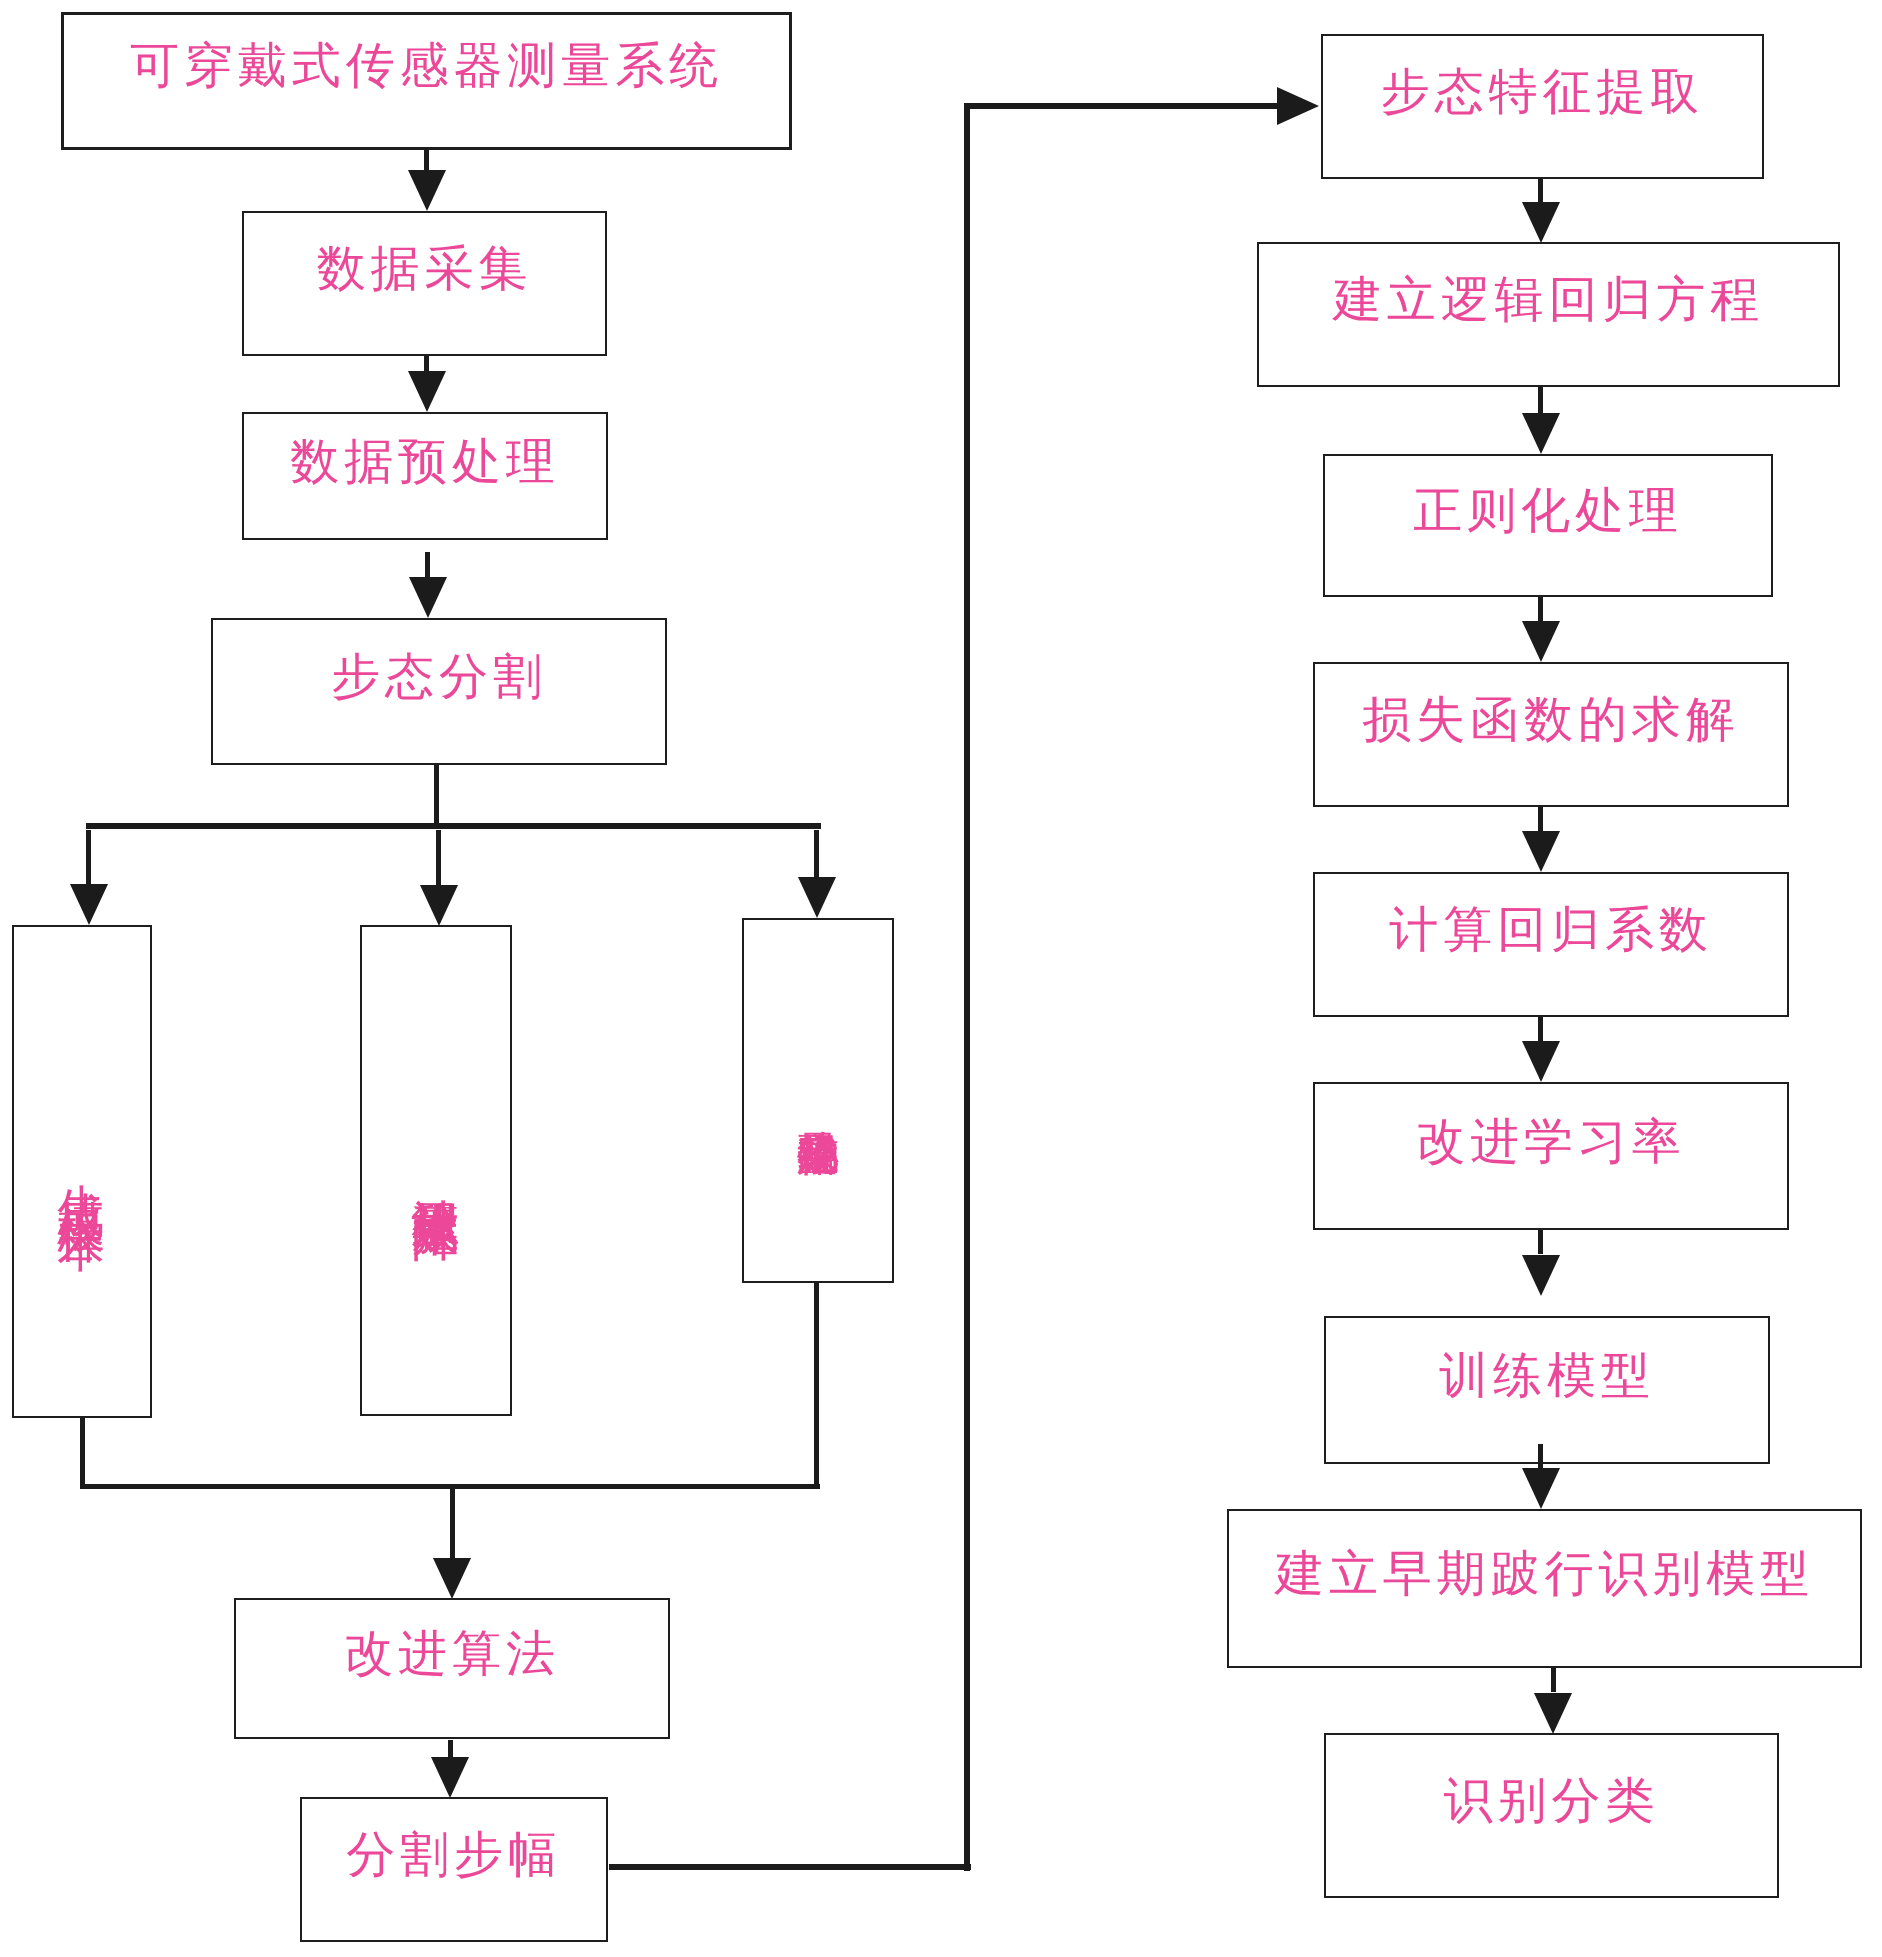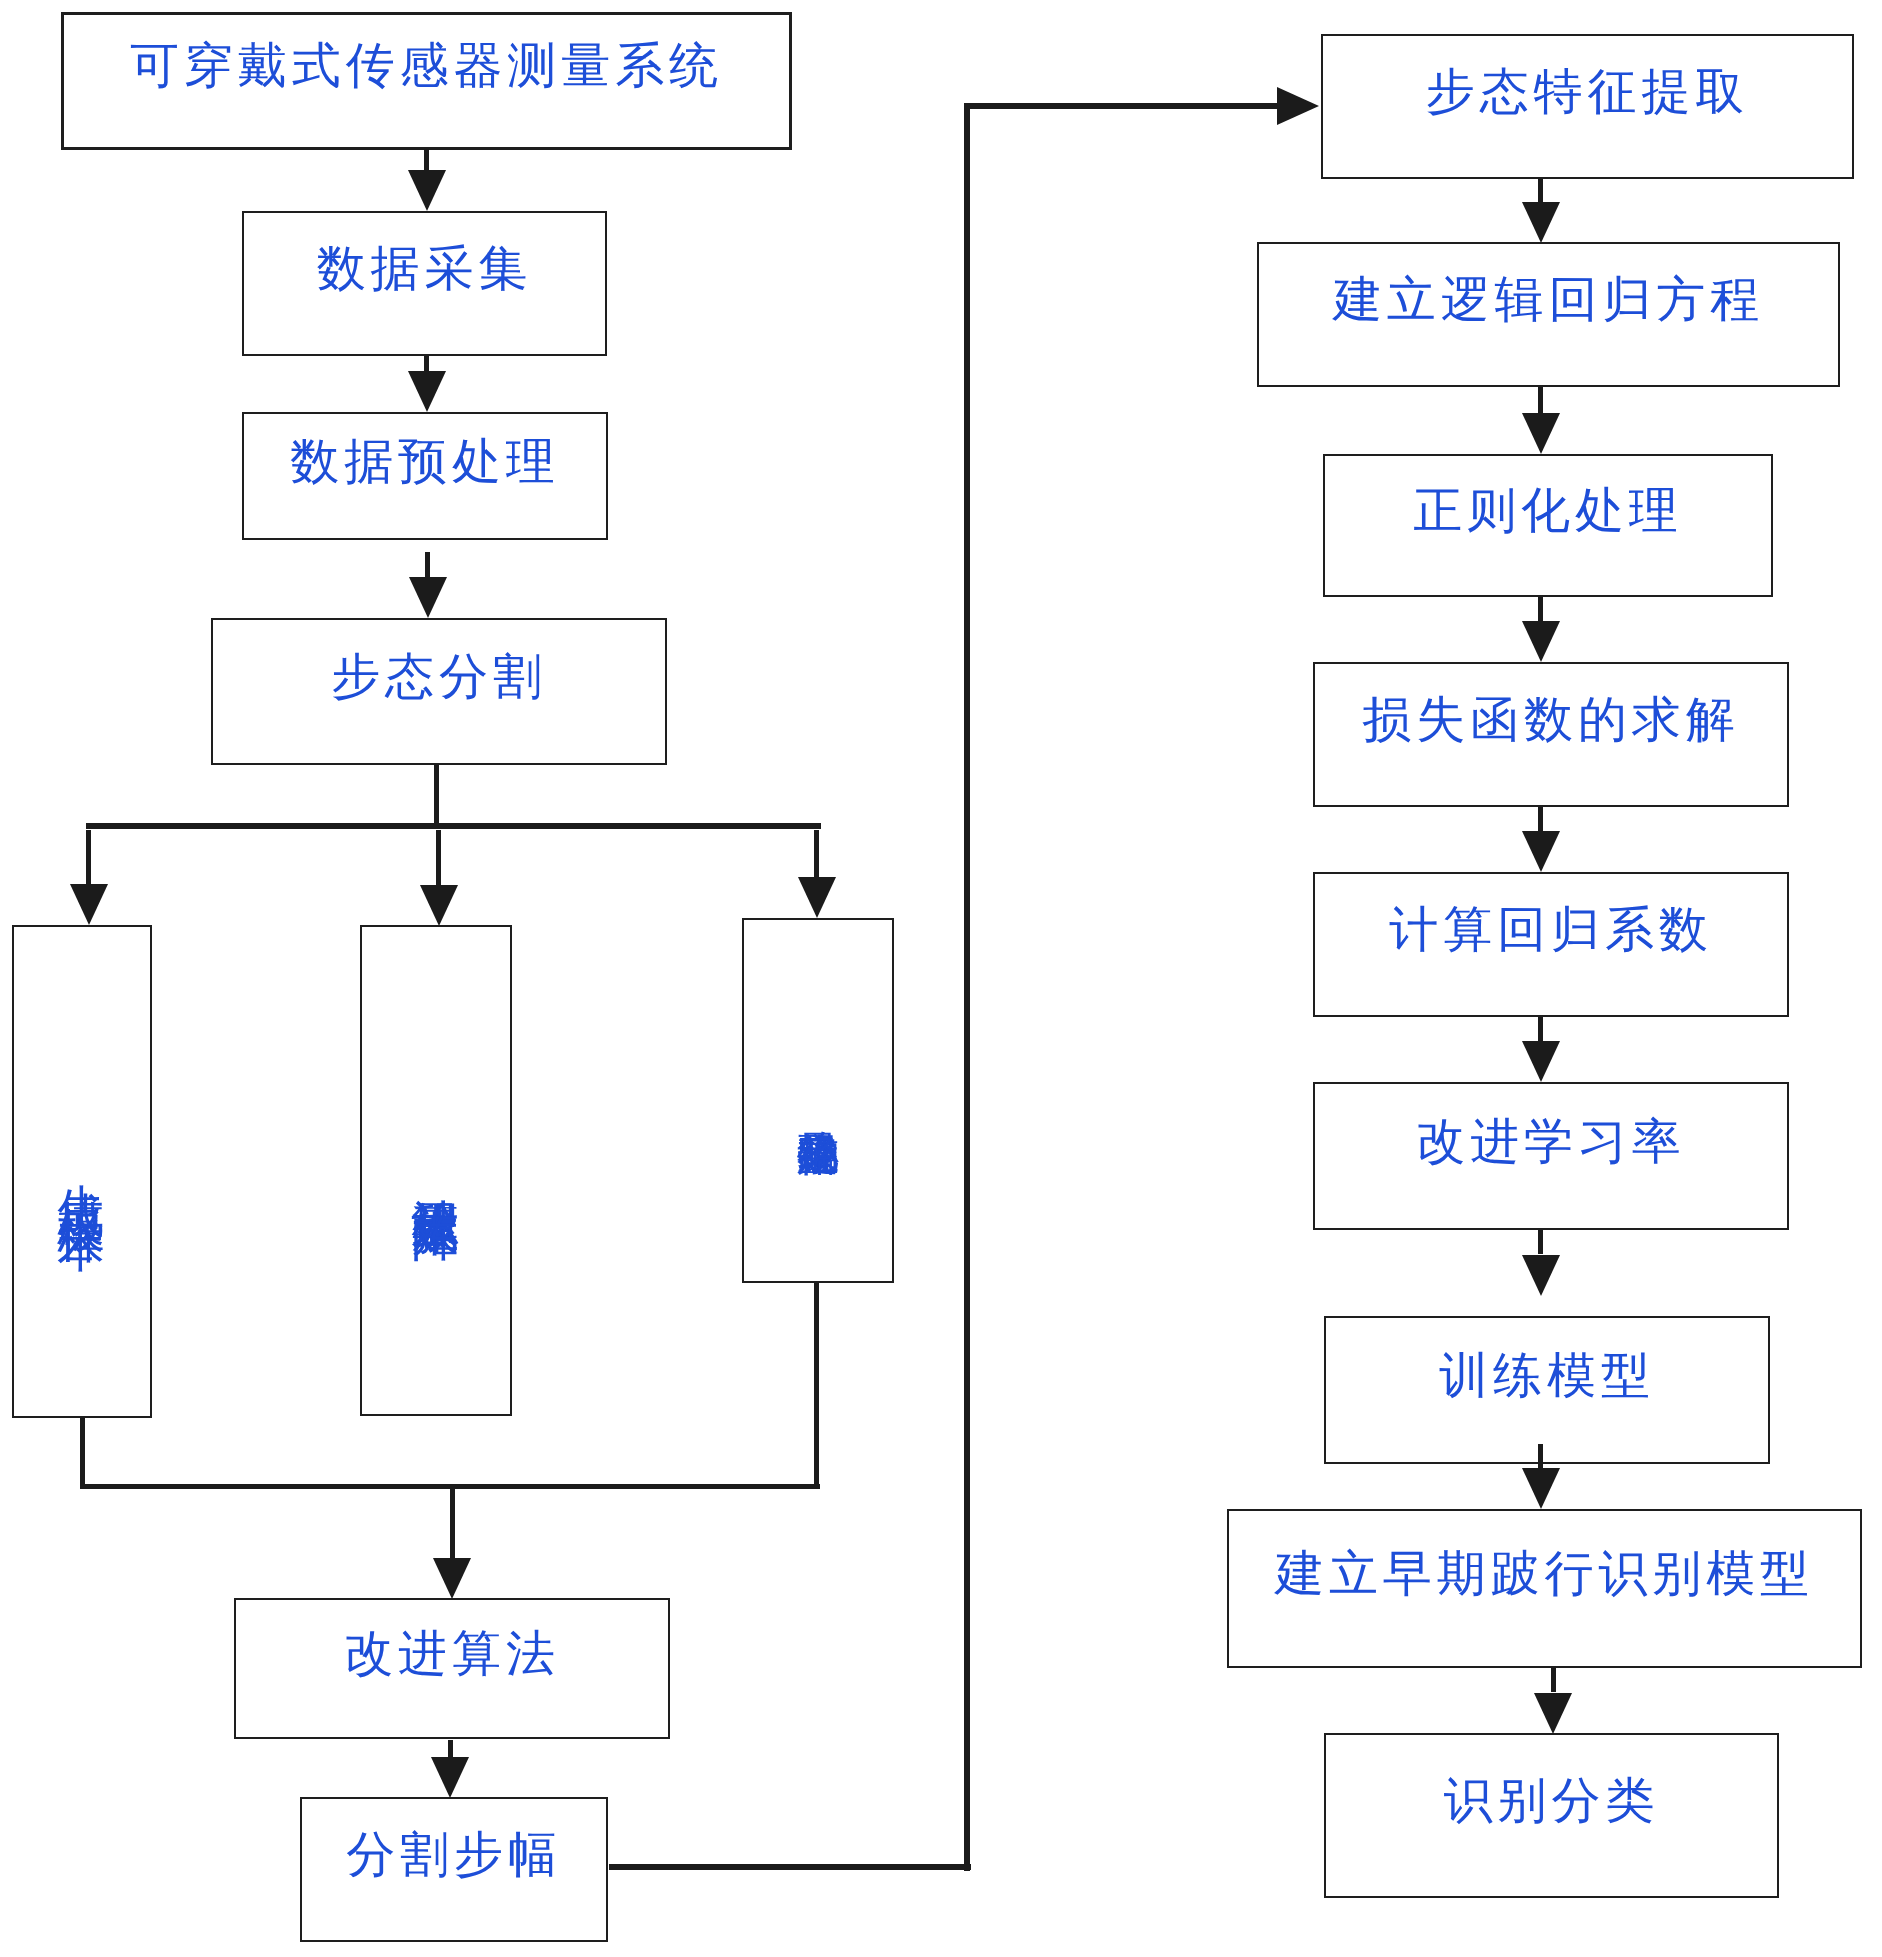--- a/index.html
+++ b/index.html
@@ -25,21 +25,21 @@
     align-items: center;
     justify-content: center;
     text-align: center;
   }
   .box .lbl {
     position: relative;
     top: -14.5px;
     font-size: 49px;
     letter-spacing: 0.1em;
     white-space: nowrap;
-    color: #1d4ed8;
+    color: #ec4899;
   }
   .vbox .lbl {
     top: 0;
     writing-mode: vertical-rl;
     white-space: normal;
   }
   .seg {
     position: absolute;
     background: #1b1b1b;
   }
@@ -94,21 +94,21 @@
   </div>
 
   <div class="box" style="left:234px; top:1598px; width:436px; height:141px;">
     <span class="lbl">改进算法</span>
   </div>
 
   <div class="box" style="left:300px; top:1797px; width:308px; height:145px;">
     <span class="lbl">分割步幅</span>
   </div>
 
-  <div class="box" style="left:1321px; top:34px; width:533px; height:145px;">
+  <div class="box" style="left:1321px; top:34px; width:443px; height:145px;">
     <span class="lbl">步态特征提取</span>
   </div>
 
   <div class="box" style="left:1257px; top:242px; width:583px; height:145px;">
     <span class="lbl">建立逻辑回归方程</span>
   </div>
 
   <div class="box" style="left:1323px; top:454px; width:450px; height:143px;text-align:right;">
     <span class="lbl">正则化处理</span>
   </div>

